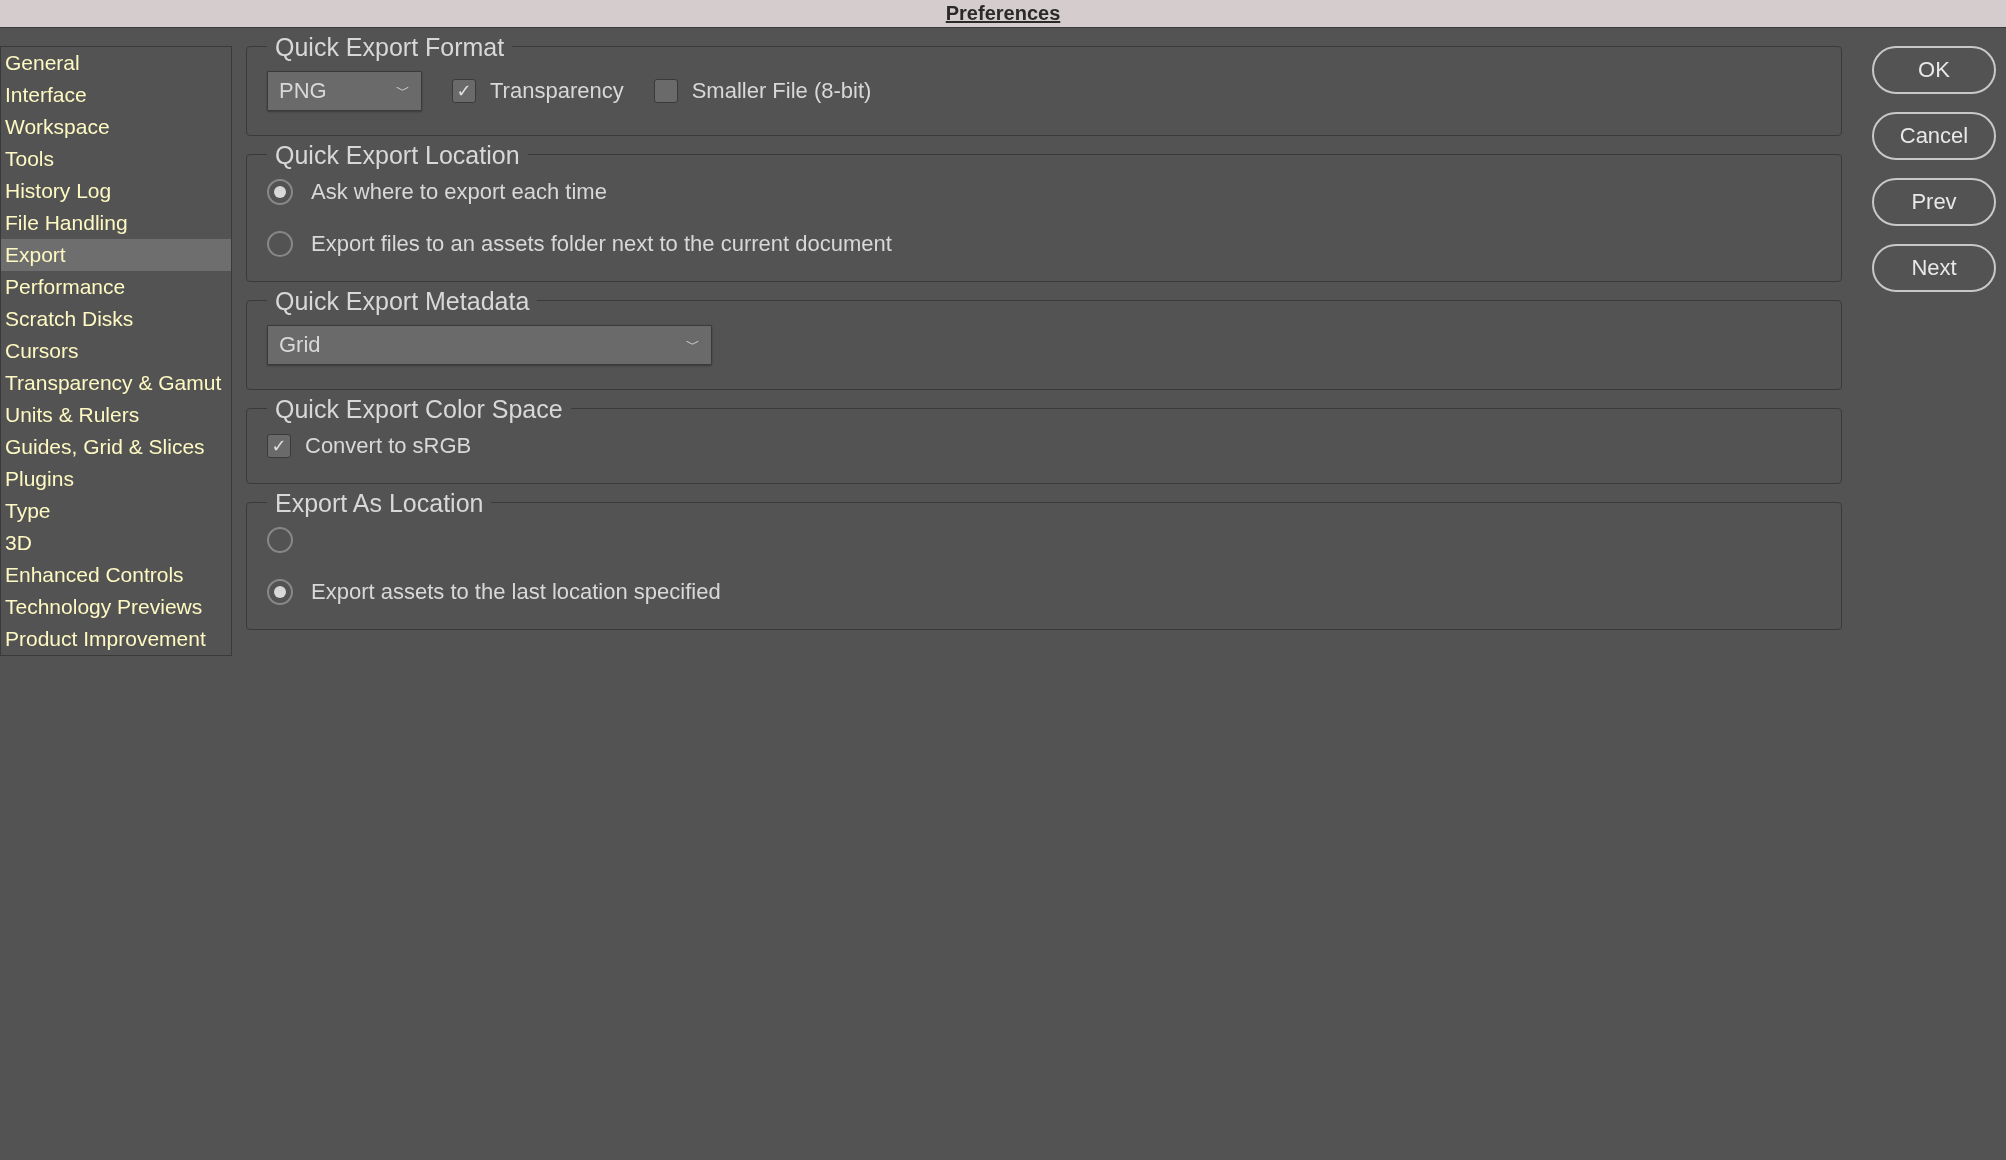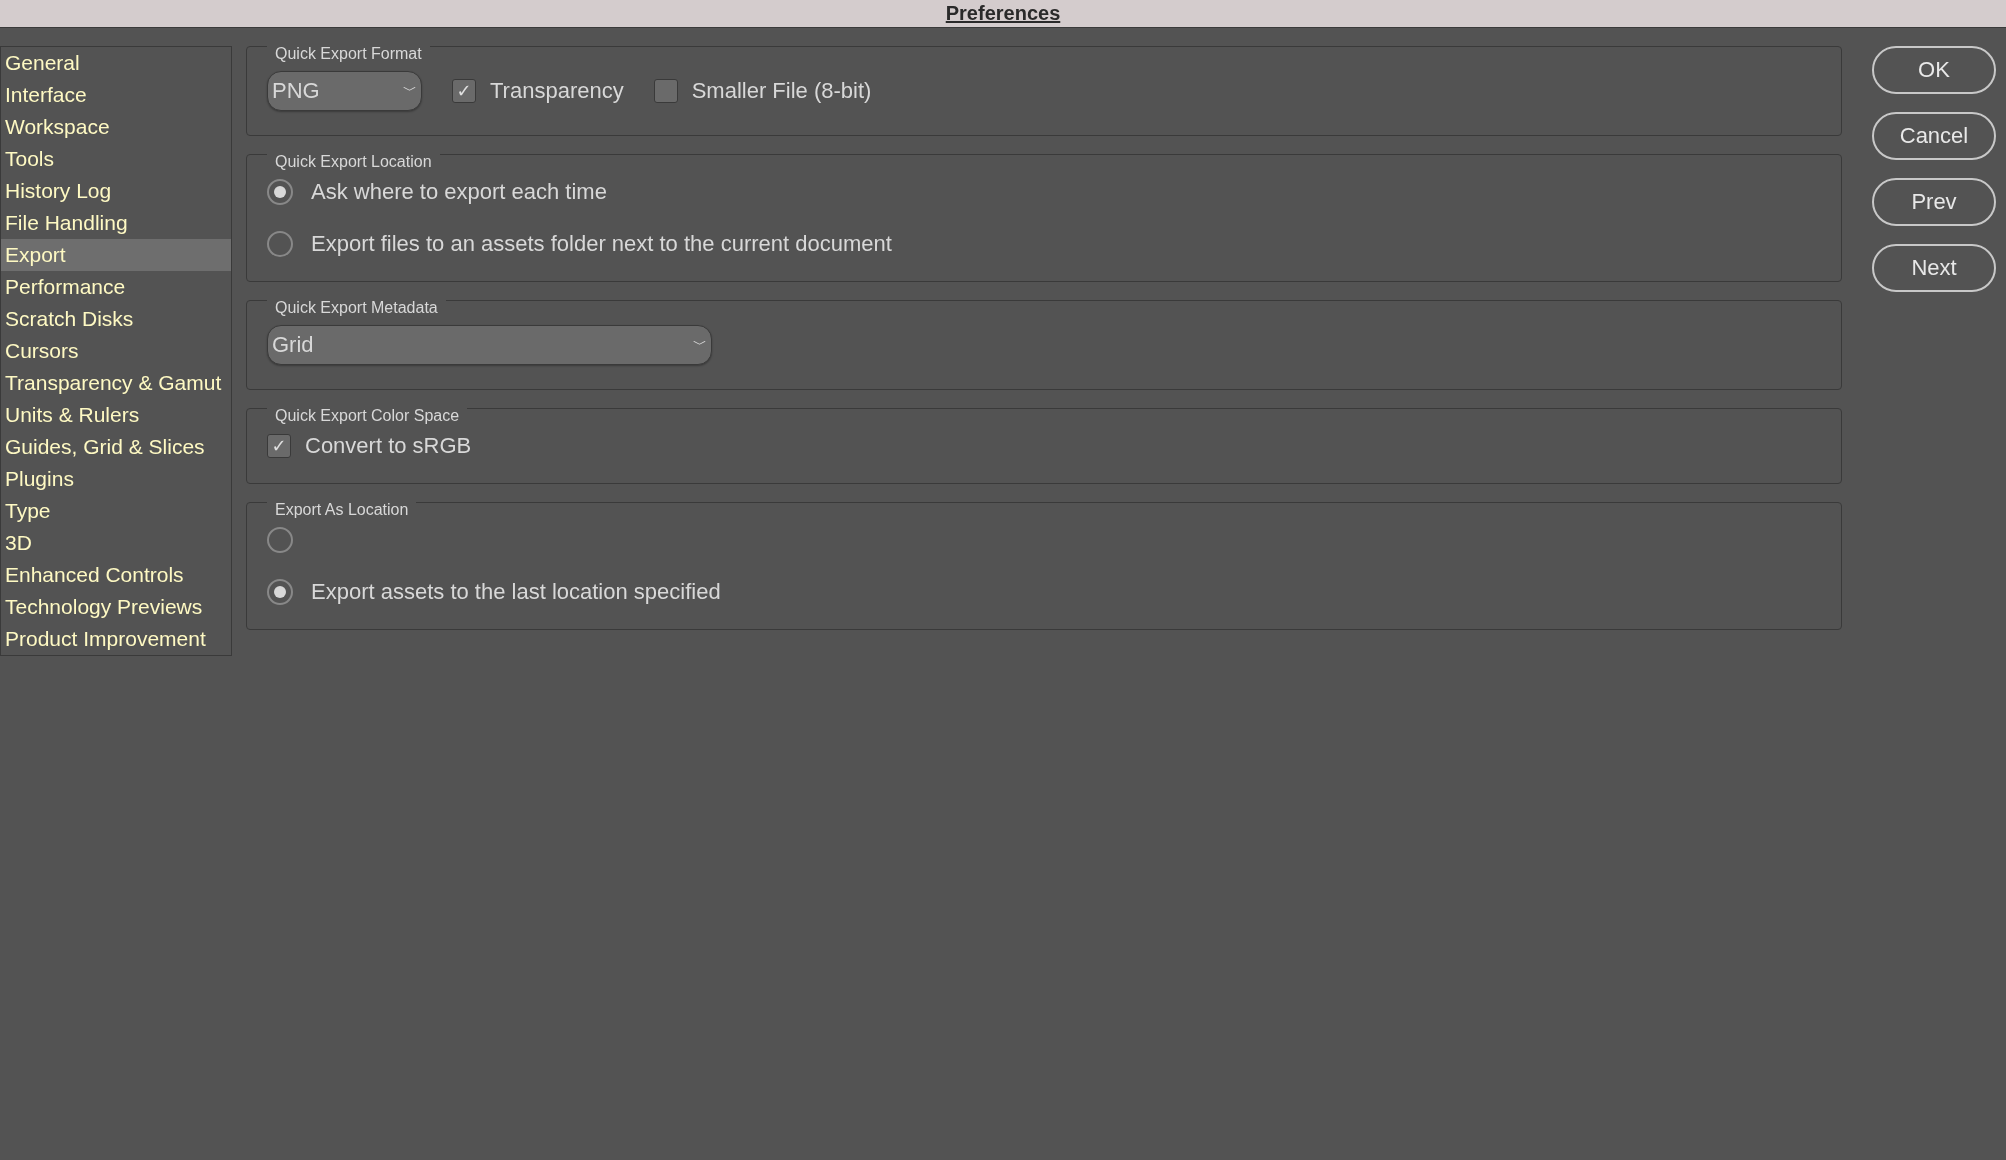--- a/index.html
+++ b/index.html
@@ -63,34 +63,33 @@
       padding: 24px 20px 24px 20px;
       position: relative;
       background: #535353;
     }
     .fieldset-legend {
       position: absolute;
       top: -14px;
       left: 20px;
       background: #535353;
       padding: 0 8px;
-      font-size: 16px;
-      color: #d8d8d8;
-      margin-top: 12px;
+      font-size: 25px;
+      color: #d8d8d8;
     }
     .row {
       display: flex;
       align-items: center;
       gap: 30px;
     }
     .select {
       background: #6a6a6a;
       border: 1px solid #3a3a3a;
-      border-radius: 14px;
-      padding: 6px 4px;
+      border-radius: 1px;
+      padding: 6px 11px;
       font-size: 22px;
       color: #d8d8d8;
       display: flex;
       align-items: center;
       justify-content: space-between;
       cursor: default;
       box-shadow: 0 1px 2px rgba(0,0,0,0.3);
     }
     .select-format {
       width: 155px;

